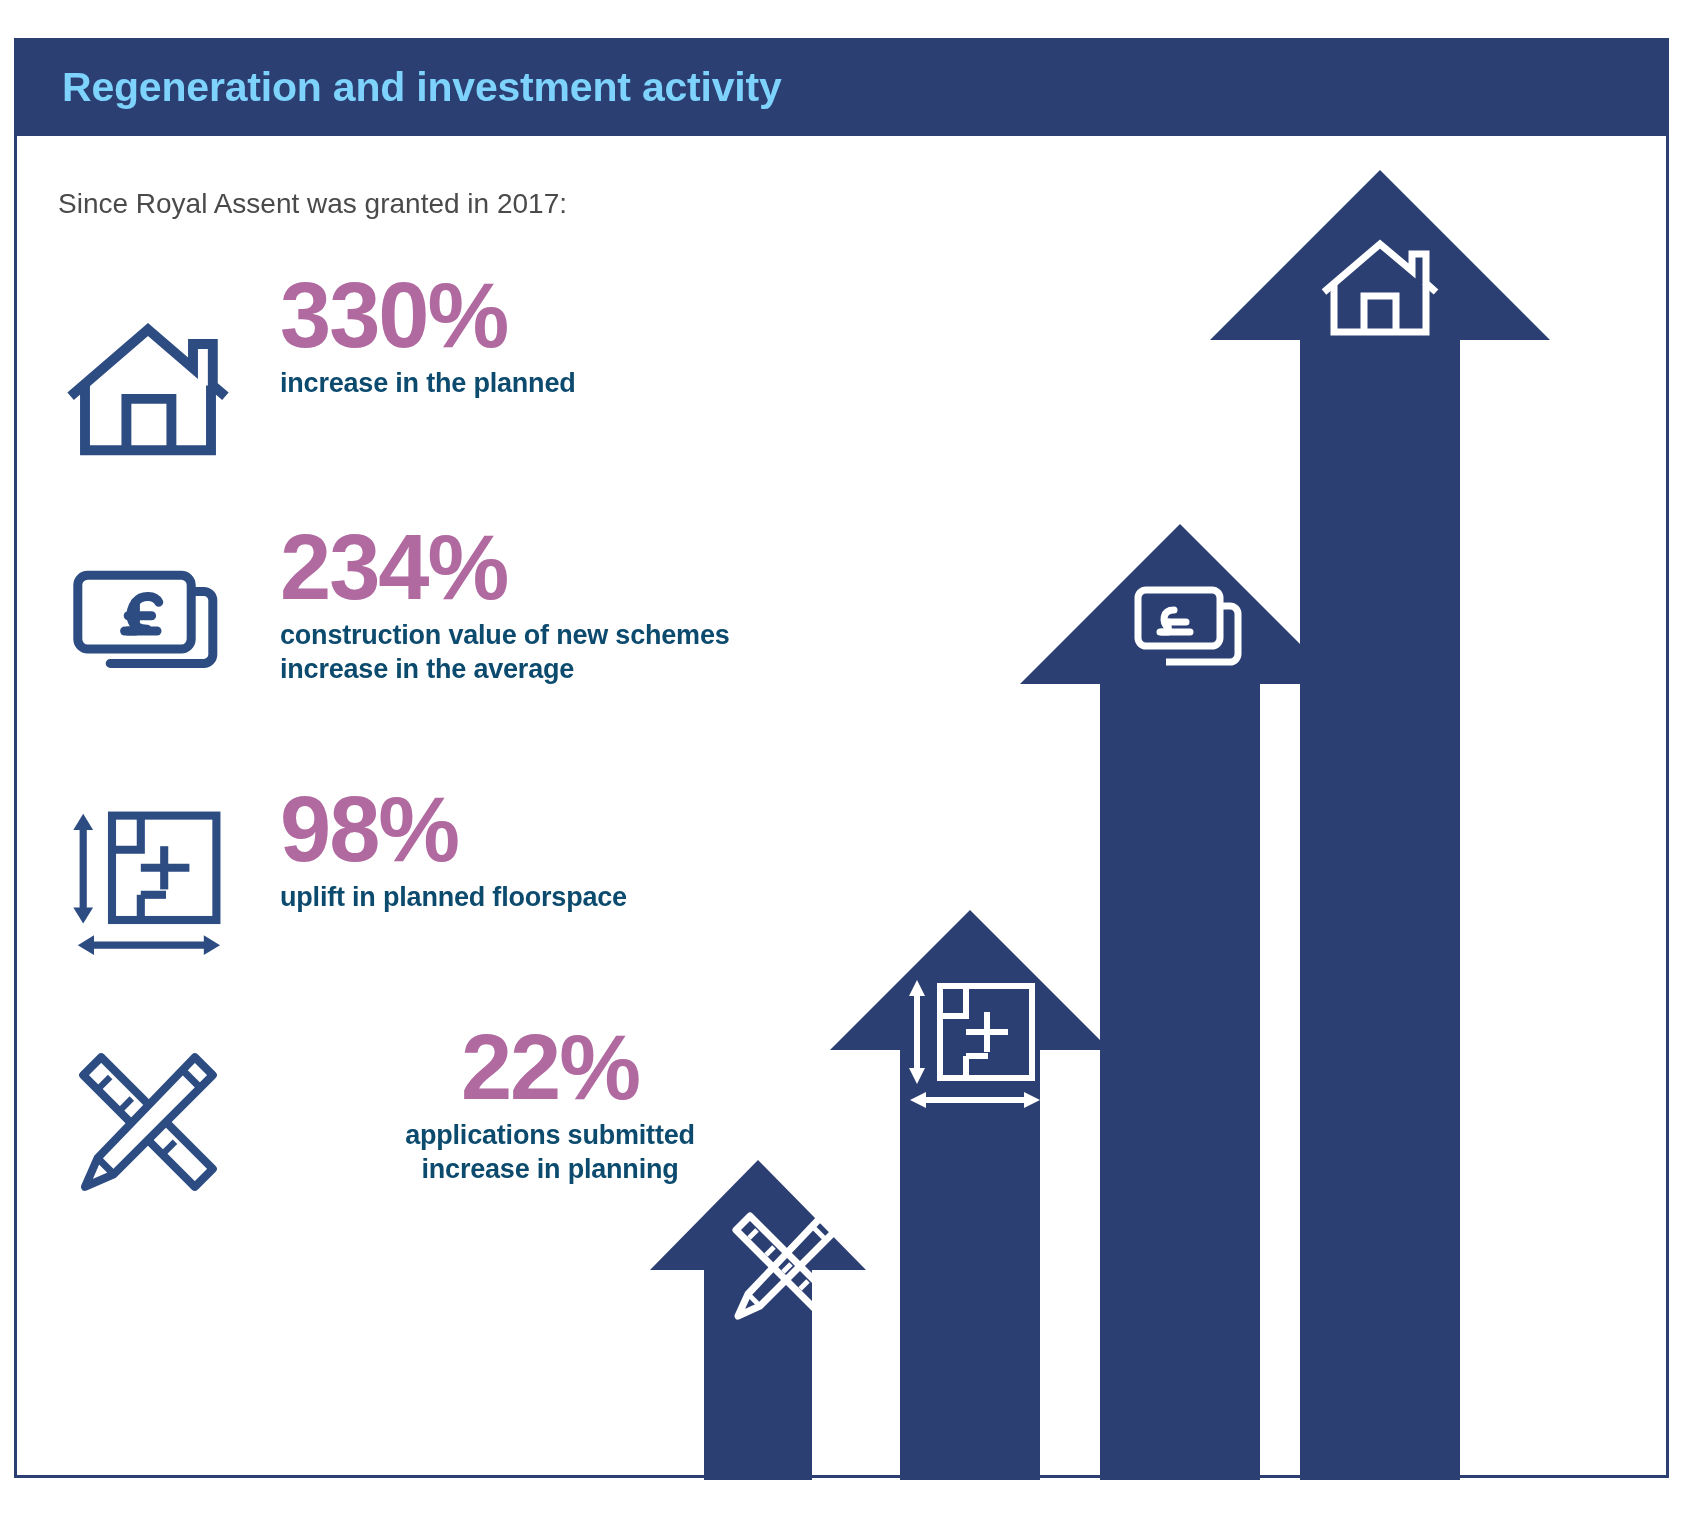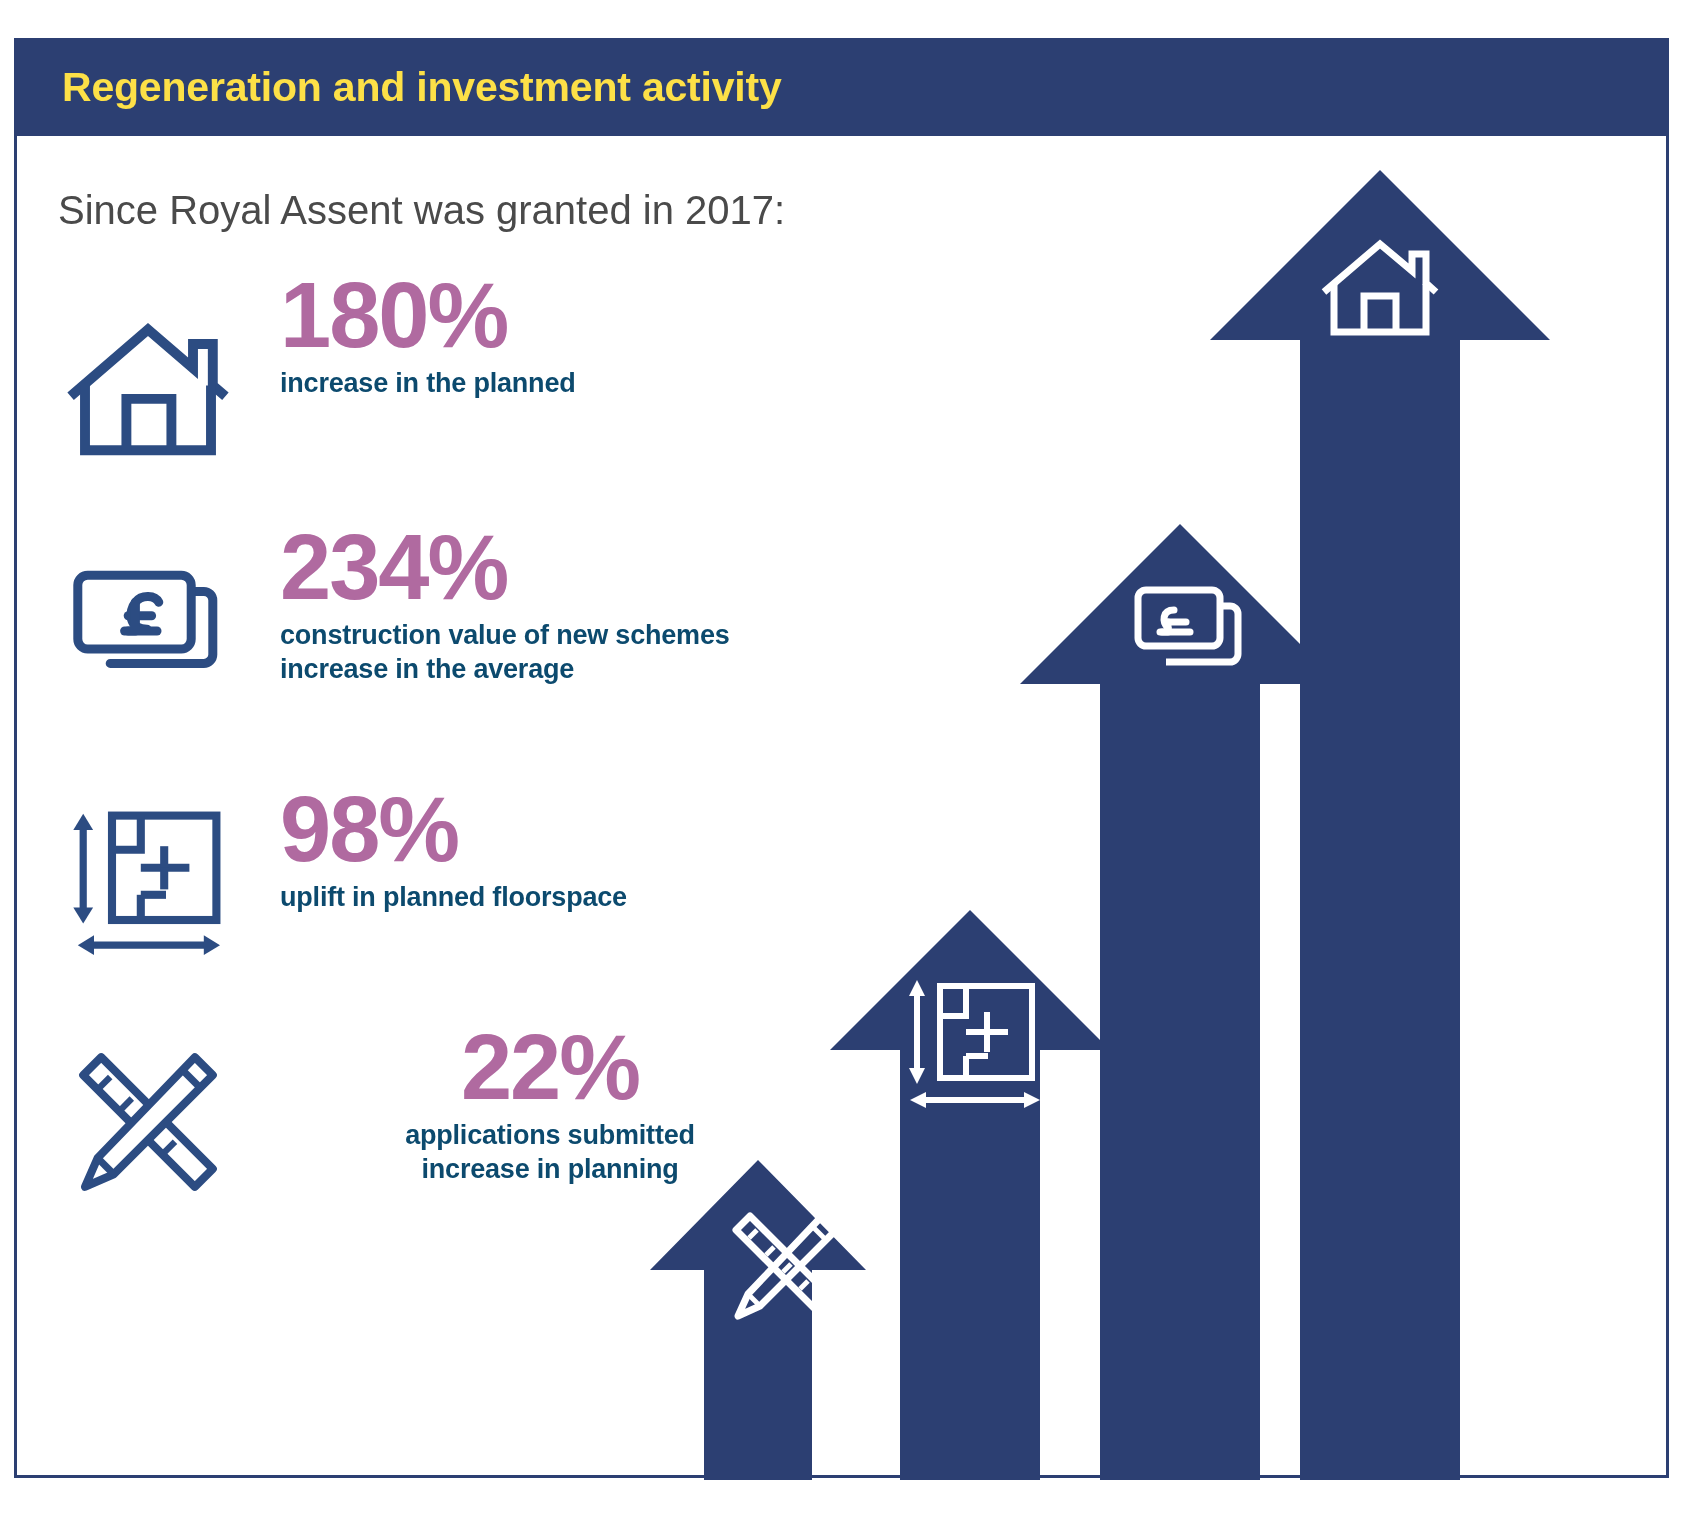--- a/index.html
+++ b/index.html
@@ -24,30 +24,30 @@
   }
   #titlebar {
     position: absolute;
     left: 14px; top: 38px;
     width: 1655px; height: 98px;
     background: #2c3f72;
     display: flex;
     align-items: center;
   }
   #title {
-    color: #fde047;
+    color: #7dd3fc;
     font-size: 41px;
     font-weight: bold;
     letter-spacing: -0.2px;
     margin-left: 48px;
   }
   #subtitle {
     position: absolute;
     left: 58px; top: 188px;
-    font-size: 40px;
+    font-size: 28px;
     color: #4a4a4a;
     font-weight: normal;
     letter-spacing: 0px;
   }
 
   
   #stats {
     position: absolute;
     left: 52px; top: 272px;
     width: 780px;
@@ -117,21 +117,21 @@
 
     <div class="stat" id="stat-0">
       <div class="stat-icon">
         <svg viewBox="0 0 200 200">
           <path d="M14 118 L100 44 L150 87 L150 60 L172 60 L172 106 L186 118" fill="none" stroke="#2c4c82" stroke-width="11" stroke-linejoin="miter" stroke-linecap="butt"></path>
           <path d="M30 106 L30 178 L170 178 L170 106" fill="none" stroke="#2c4c82" stroke-width="11" stroke-linejoin="miter"></path>
           <path d="M76 178 L76 121 L126 121 L126 178" fill="none" stroke="#2c4c82" stroke-width="11" stroke-linejoin="miter"></path>
         </svg>
       </div>
       <div class="stat-text">
-        <div class="pct">180%</div>
+        <div class="pct">330%</div>
         <div class="desc">
           <span>increase in the planned</span>
         </div>
       </div>
     </div>
 
     <div class="stat" id="stat-1">
       <div class="stat-icon">
         <svg viewBox="0 0 200 200">
           <path d="M48 66 L162 66 A10 10 0 0 1 172 76 L172 136 A10 10 0 0 1 162 146 L58 146" fill="none" stroke="#2c4c82" stroke-width="10" stroke-linecap="round"></path>

